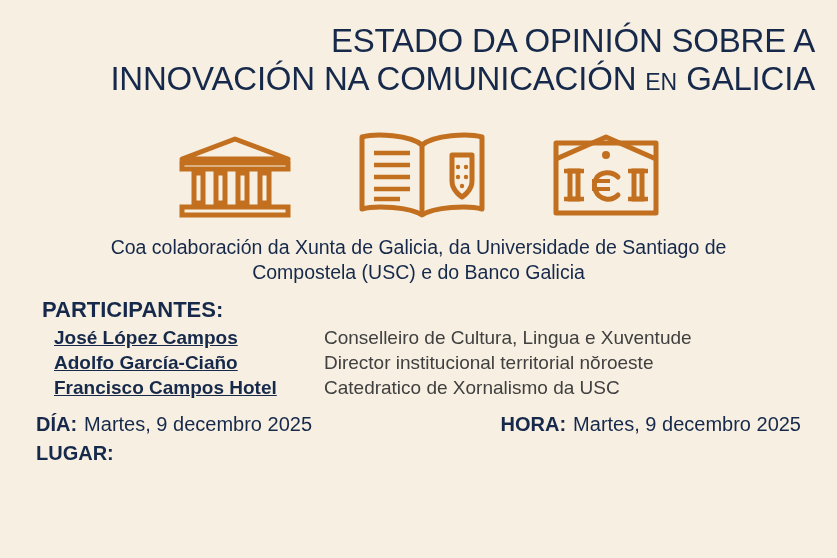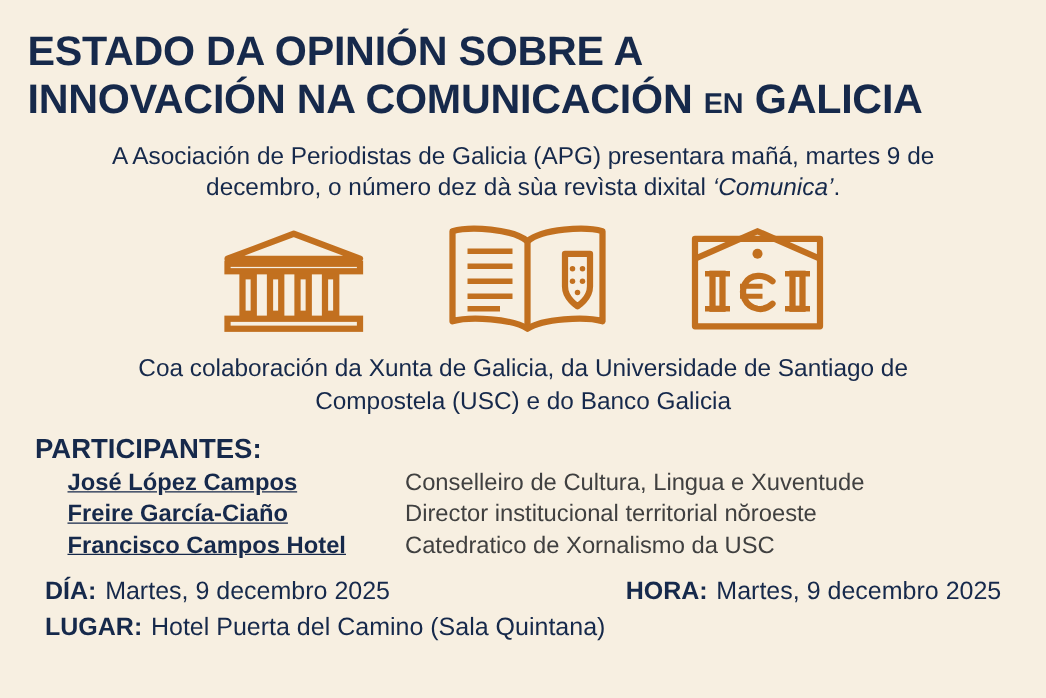--- a/index.html
+++ b/index.html
@@ -17,27 +17,27 @@
   .poster {
     position: relative;
     width: 837px;
     height: 558px;
     box-sizing: border-box;
     padding: 18px 22px 10px 22px;
     display: flex;
     flex-direction: column;
   }
   .title {
-    text-align: left;
-    font-weight: bold;
+    text-align: right;
+    font-weight: normal;
     font-size: 33px;
     line-height: 1.16;
     letter-spacing: -0.2px;
     color: #16294b;
-    margin: 4px 0 0 0;
+    margin: 4px 0 16px 0;
   }
   .title .line1 { display: block; }
   .title .line2 { display: block; }
   .title .small-en {
     font-size: 23px;
     letter-spacing: 0;
   }
   .intro {
     text-align: center;
     font-size: 19.5px;
@@ -62,21 +62,21 @@
     font-size: 19.5px;
     line-height: 1.3;
     color: #16294b;
     margin: 14px 34px 0 34px;
   }
 
   .participants-heading {
     font-weight: bold;
     font-size: 22px;
     color: #16294b;
-    margin: 12px 0 2px 6px;
+    margin: 12px 0 2px 20px;
   }
   .participants {
     margin: 0 0 0 14px;
   }
   .prow {
     display: flex;
     align-items: baseline;
     line-height: 1.32;
   }
   .pname {
@@ -116,21 +116,20 @@
 </head>
 <body>
 
 <div class="poster">
 
   <h1 class="title">
     <span class="line1">ESTADO DA OPINIÓN SOBRE A</span>
     <span class="line2"><span>INNOVACIÓN NA COMUNICACIÓN </span><span class="small-en">EN</span><span> GALICIA</span></span>
   </h1>
 
-  <p class="intro"><span>A Asociación de Periodistas de Galicia (APG) presentara mañá, martes 9 de decembro, o número dez dà sùa revìsta dixital </span><span class="ital">‘Comunica’</span><span>.</span></p>
 
   <div class="icons">
 
     <span>
       <svg width="118" height="88" viewBox="0 0 118 88" fill="none" stroke="#c2701f" stroke-width="5">
         <path d="M6 26 L59 6 L112 26 Z" stroke-linejoin="round"></path>
         <rect x="6" y="30" width="106" height="6"></rect>
         <rect x="18" y="40" width="9" height="30"></rect>
         <rect x="40" y="40" width="9" height="30"></rect>
         <rect x="62" y="40" width="9" height="30"></rect>
@@ -172,38 +171,37 @@
   <p class="collab">Coa colaboración da Xunta de Galicia, da Universidade de Santiago de Compostela (USC) e do Banco Galicia</p>
 
   <div class="participants-heading">PARTICIPANTES:</div>
 
   <div class="participants">
     <div class="prow">
       <span class="pname">José López Campos</span>
       <span class="prole">Conselleiro de Cultura, Lingua e Xuventude</span>
     </div>
     <div class="prow">
-      <span class="pname">Freire García-Ciaño</span>
+      <span class="pname">Adolfo García-Ciaño</span>
       <span class="prole">Director institucional territorial nŏroeste</span>
     </div>
     <div class="prow">
       <span class="pname">Francisco Campos Hotel</span>
       <span class="prole">Catedratico de Xornalismo da USC</span>
     </div>
   </div>
 
   <div class="footer">
     <div class="frow">
       <span class="flabel">DÍA:</span>
       <span class="fvalue">Martes, 9 decembro 2025</span>
       <span class="fspace"></span>
       <span class="right">
         <span class="flabel">HORA:</span>
         <span class="fvalue">Martes, 9 decembro 2025</span>
       </span>
     </div>
     <div class="frow">
       <span class="flabel">LUGAR:</span>
-      <span class="fvalue">Hotel Puerta del Camino (Sala Quintana)</span>
     </div>
   </div>
 
 </div>
 
 </body></html>

